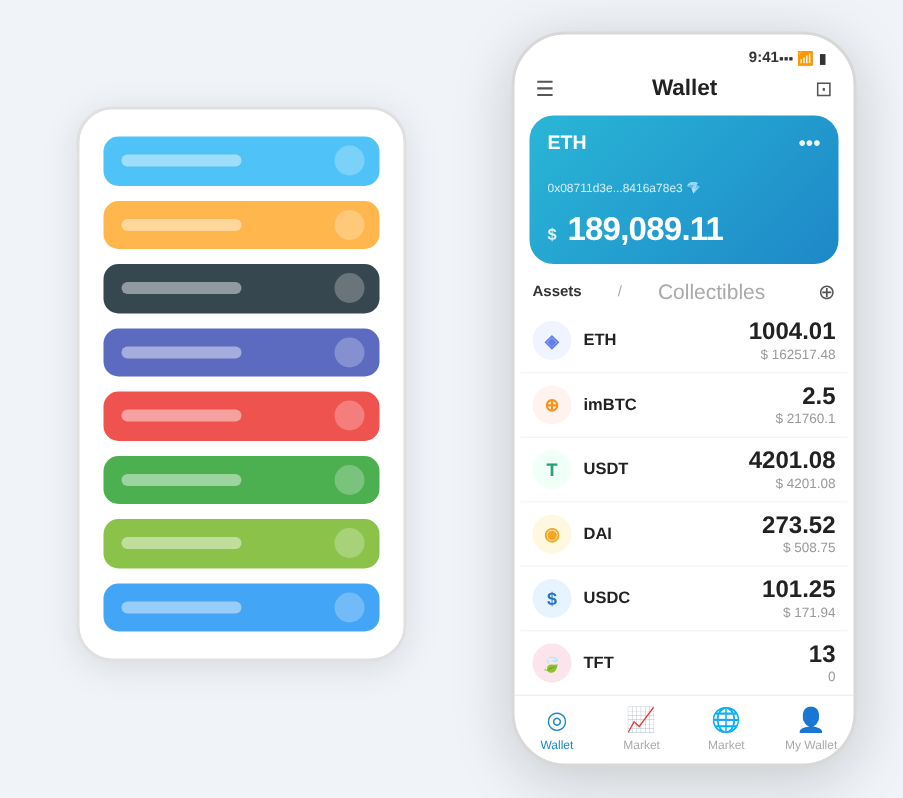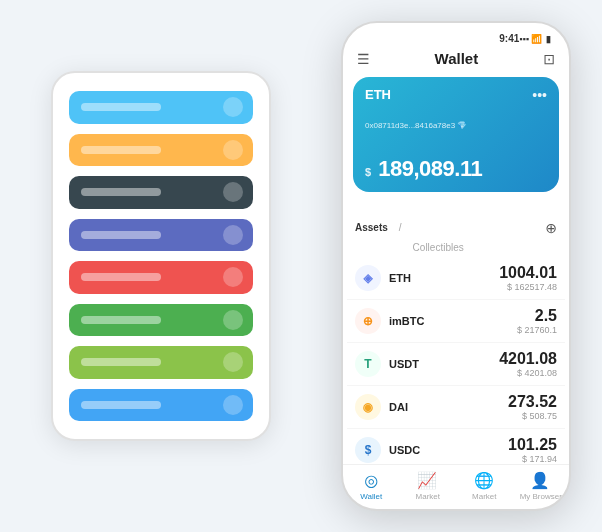--- a/index.html
+++ b/index.html
@@ -144,59 +144,58 @@
     }
 
     .wallet-dots {
       font-size: 14px;
       opacity: 0.9;
     }
 
     .wallet-amount {
       font-size: 22px;
       font-weight: 700;
-      margin-top: 26px;
+      margin-top: 10px;
       letter-spacing: -0.5px;
     }
 
     .wallet-currency {
       font-size: 11px;
       opacity: 0.85;
       margin-right: 2px;
     }
 
     
     .assets-header {
       display: flex;
       align-items: center;
       justify-content: space-between;
       padding: 2px 12px 4px;
     }
 
     .assets-tabs {
       display: flex;
-      gap: 11px;
+      gap: 24px;
       align-items: center;
     }
 
     .assets-tab {
       font-size: 10px;
       color: #333;
       font-weight: 600;
     }
 
     .assets-tab-divider {
       font-size: 10px;
       color: #aaa;
     }
 
     .assets-tab-secondary {
-      font-size: 10px;
+      font-size: 14px;
       color: #aaa;
-      margin-top: 40px;
     }
 
     .assets-add {
       font-size: 14px;
       color: #555;
       cursor: pointer;
     }
 
     .asset-list {
       flex: 1;
@@ -423,18 +422,18 @@
         <div class="nav-item">
           <div class="nav-icon">📈</div>
           <div class="nav-label">Market</div>
         </div>
         <div class="nav-item">
           <div class="nav-icon">🌐</div>
           <div class="nav-label">Market</div>
         </div>
         <div class="nav-item">
           <div class="nav-icon">👤</div>
-          <div class="nav-label">My Browser</div>
+          <div class="nav-label">My Wallet</div>
         </div>
       </div>
 
   </div>
 </div>
 
 </body></html>

